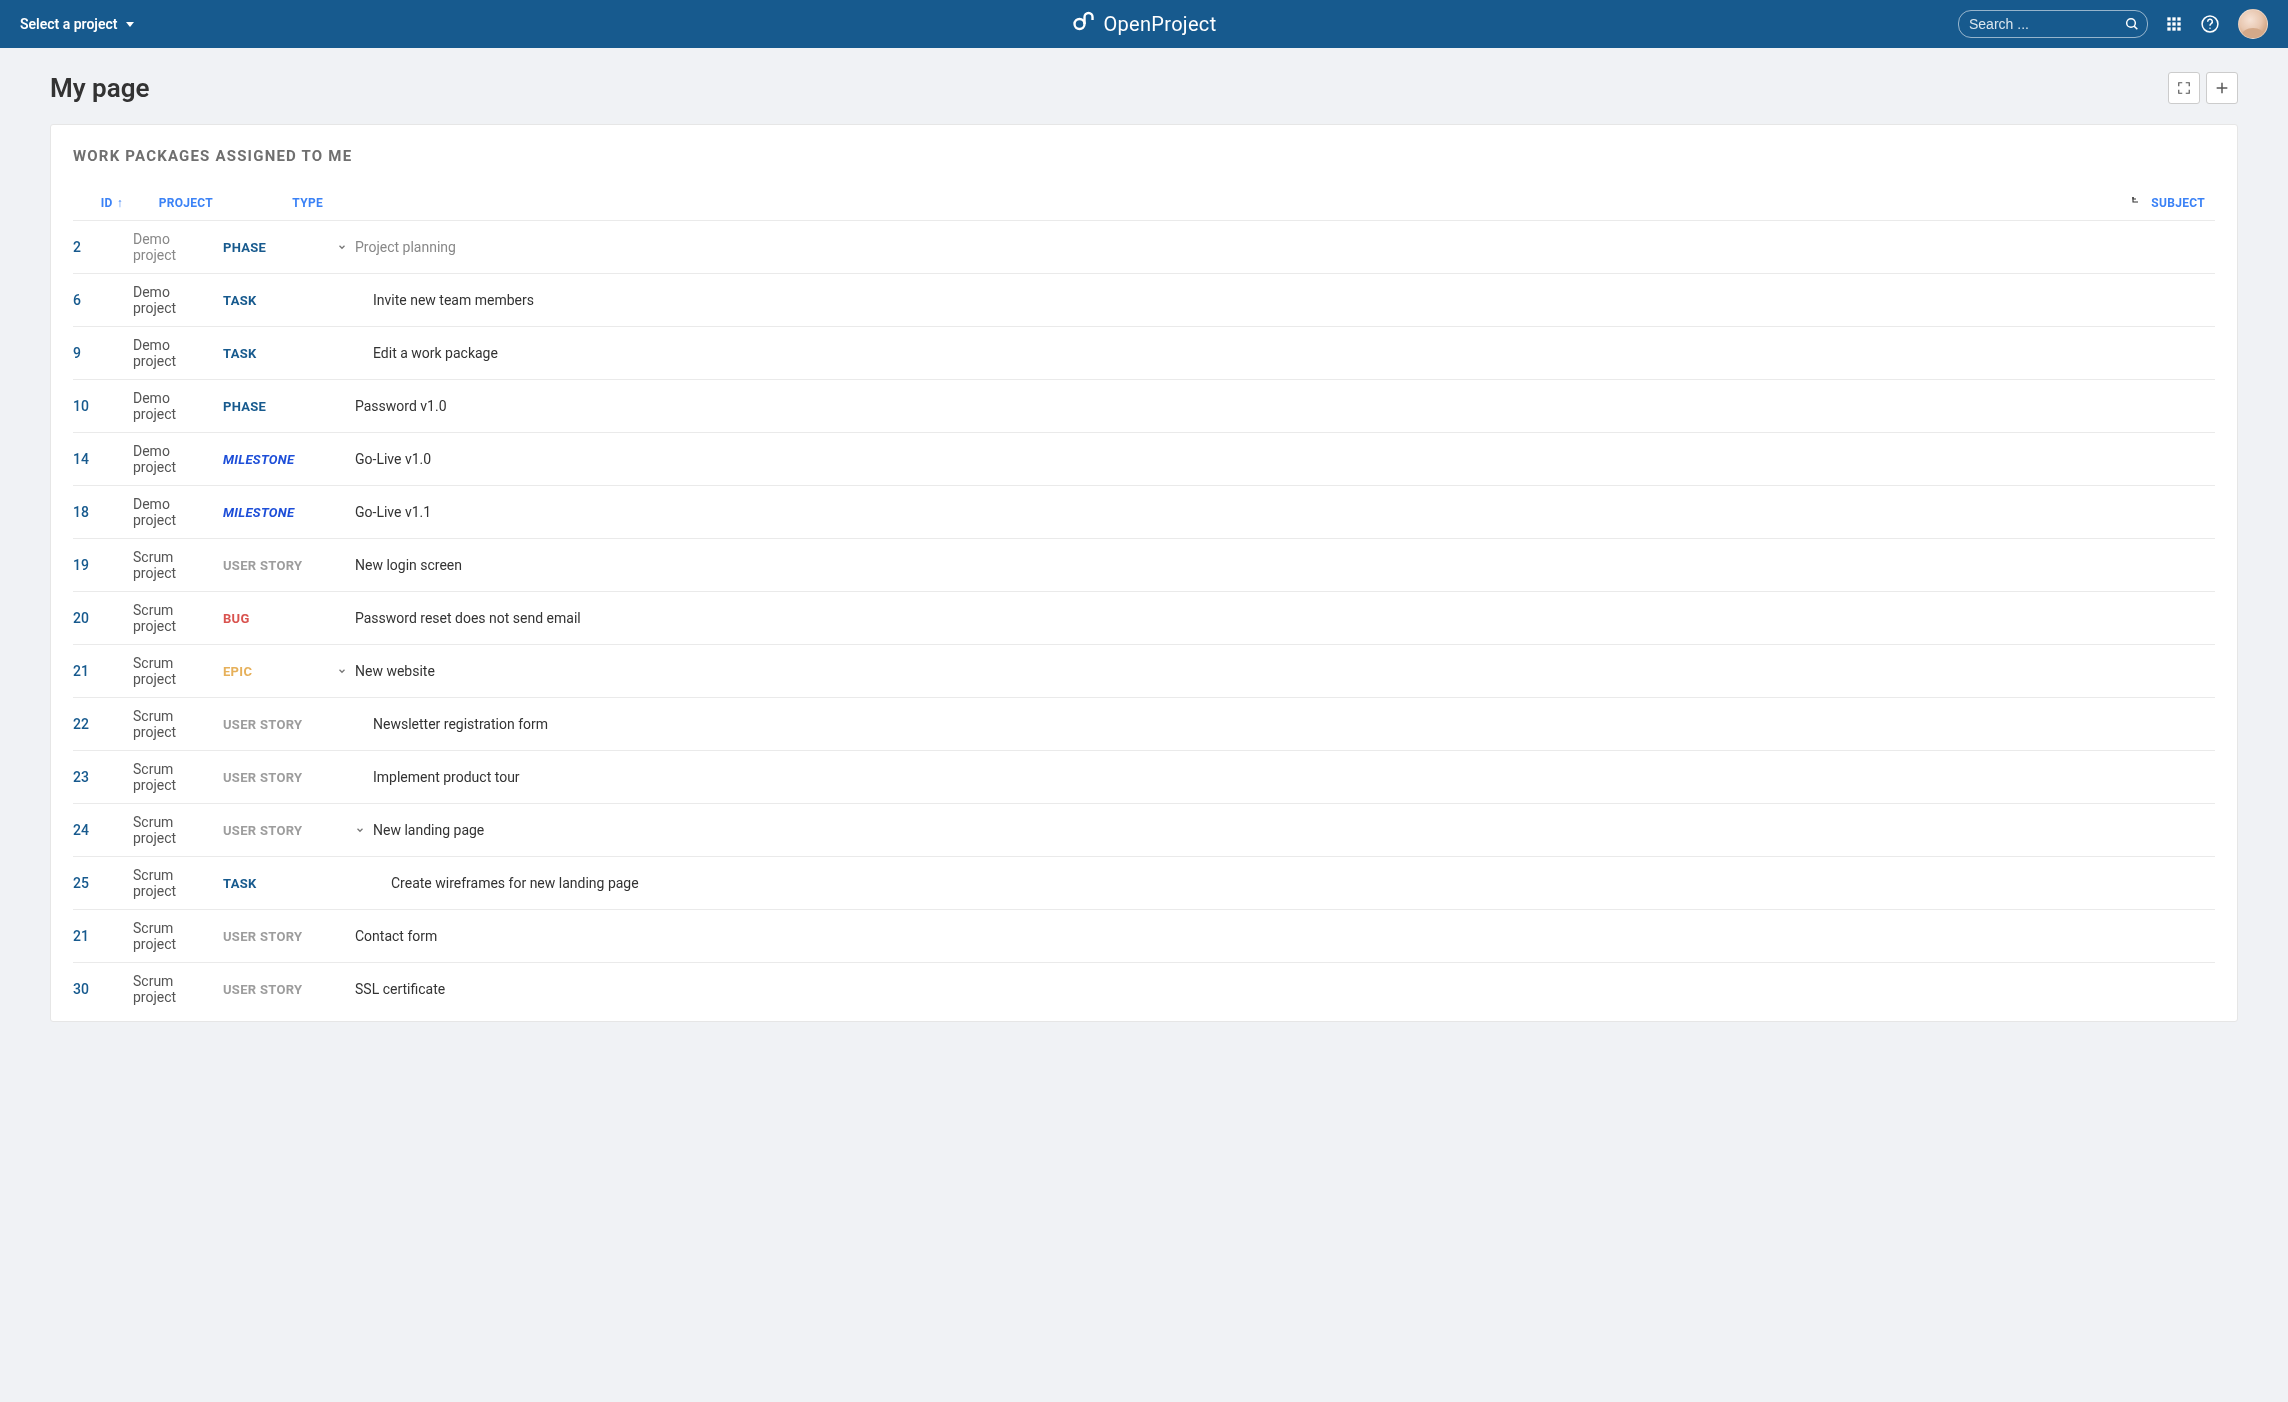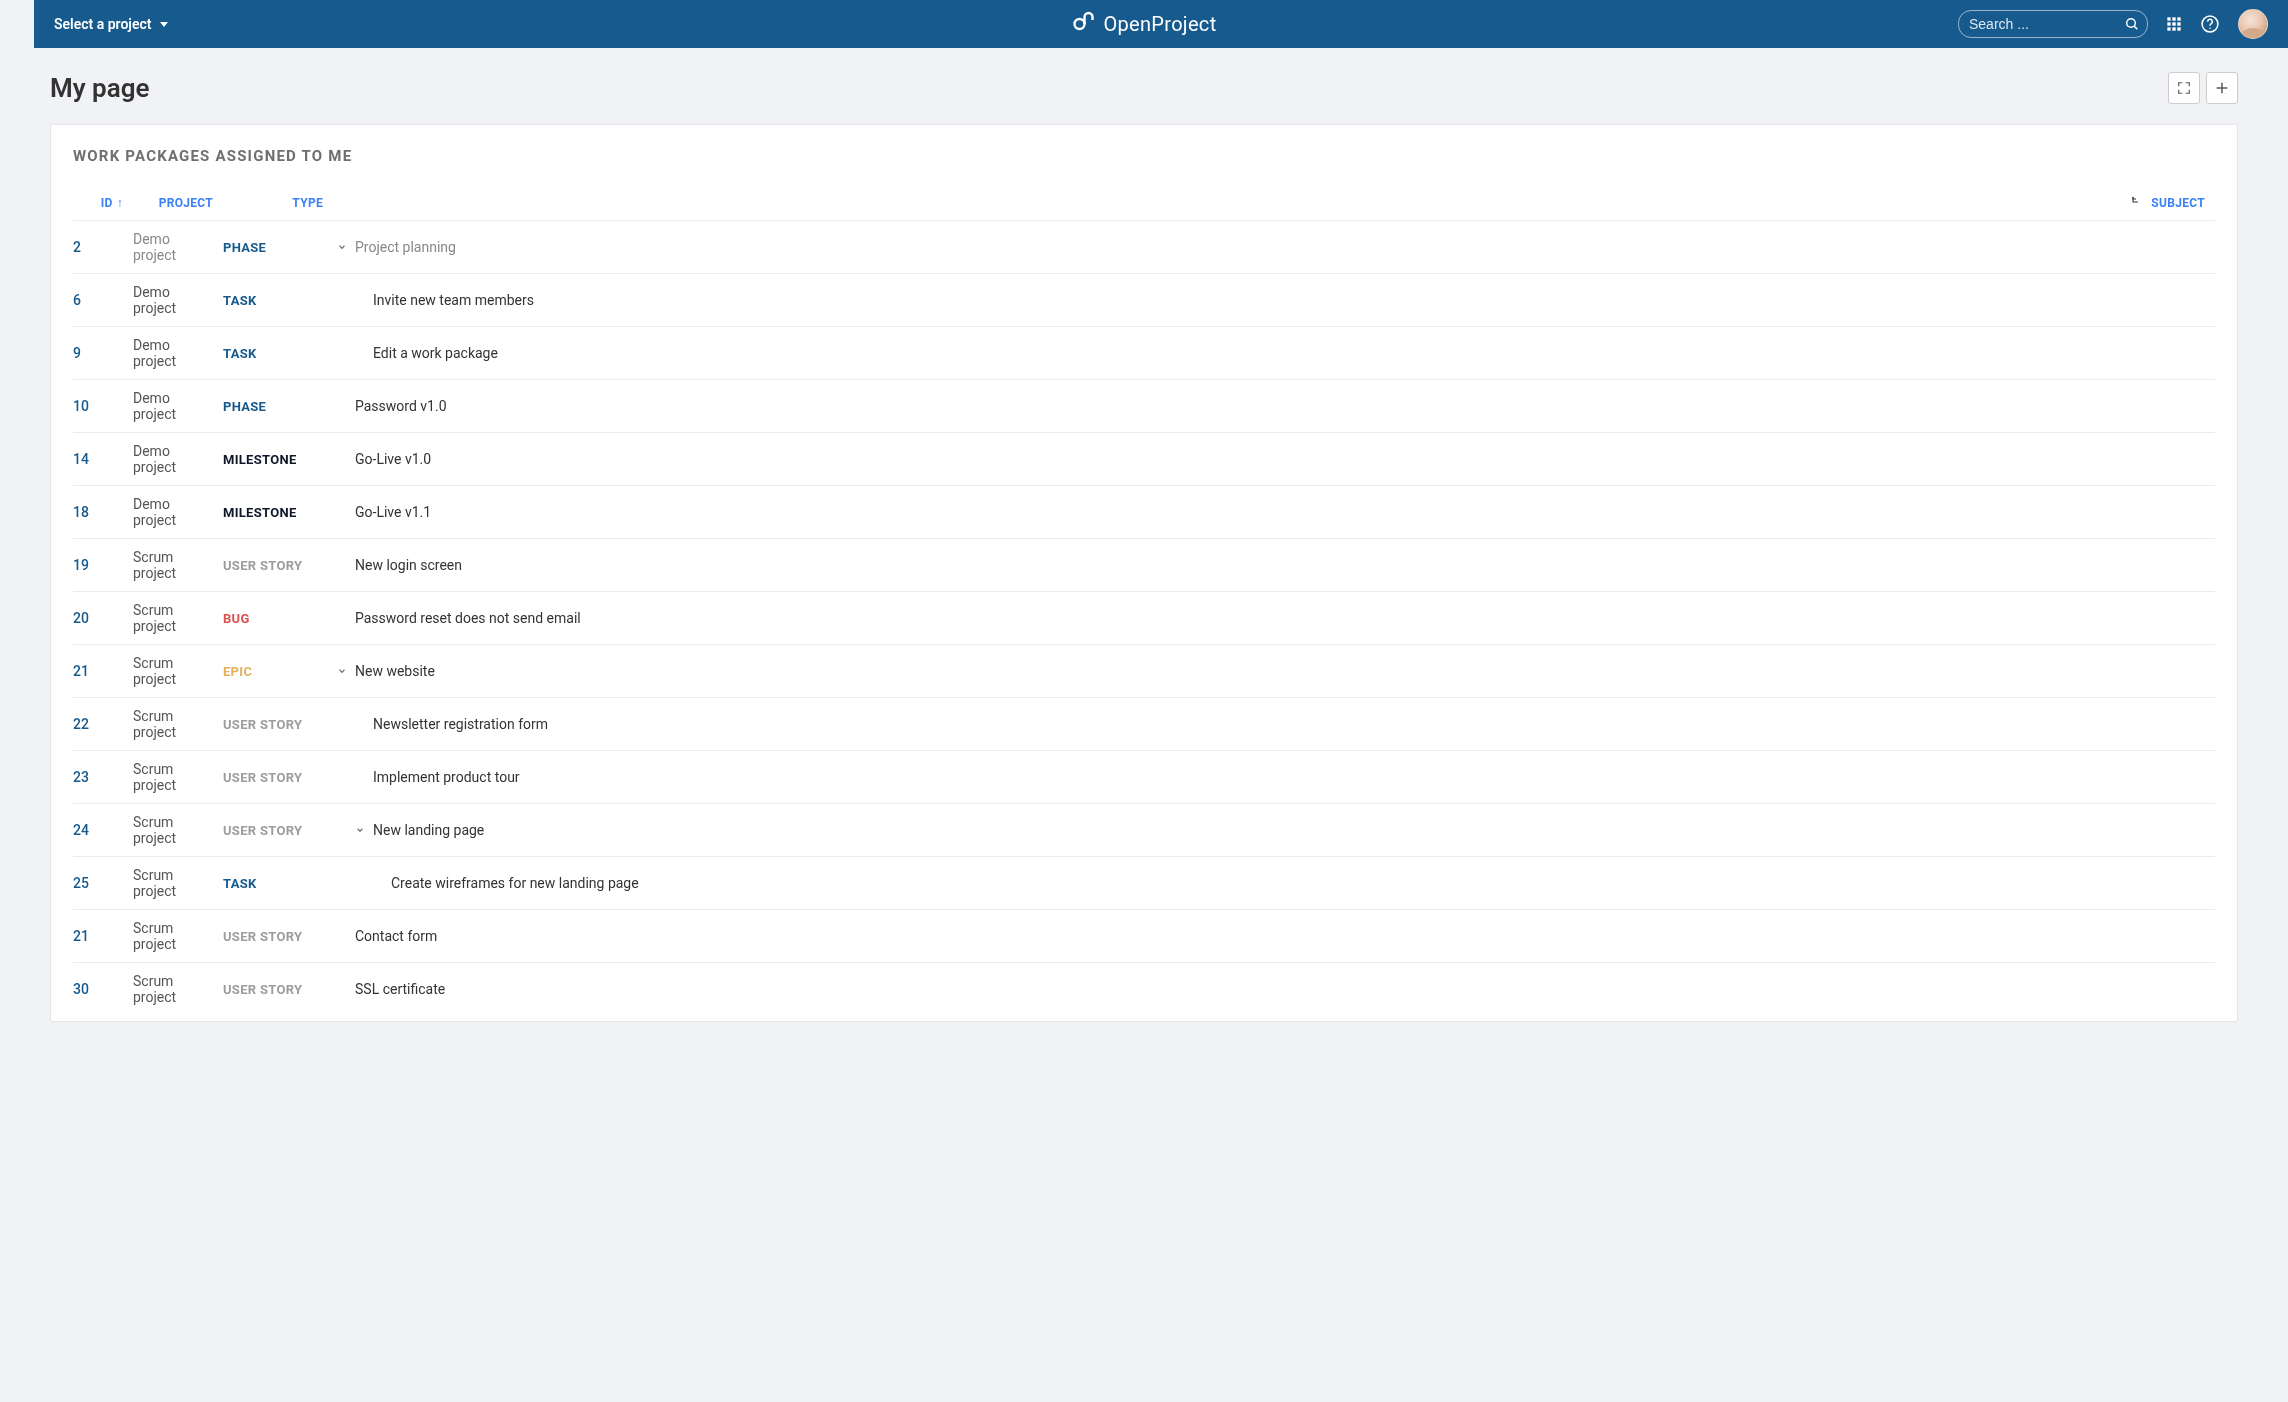--- a/index.html
+++ b/index.html
@@ -5,21 +5,20 @@
   * { box-sizing: border-box; margin: 0; padding: 0; }
   html, body { width: 100%; height: 100%; font-family: -apple-system, BlinkMacSystemFont, "Segoe UI", Roboto, "Helvetica Neue", Arial, sans-serif; background: #f0f2f5; color: #333; }
   
   .topbar {
     background: #175a8e;
     height: 48px;
     display: flex;
     align-items: center;
     padding: 0 20px;
     color: #fff;
-    margin-left: 34px;
   }
   .project-select {
     display: flex;
     align-items: center;
     gap: 8px;
     font-size: 14px;
     font-weight: 600;
     cursor: pointer;
   }
   .caret-down {
@@ -168,21 +167,21 @@
   .col-project { width: 90px; }
   .col-type { width: 110px; }
   .col-subject { }
   
   .id-link { color: #175a8e; font-weight: 500; cursor: pointer; }
   .project-text { color: #555; }
   .project-muted { color: #888; }
   .type-badge { font-weight: 700; font-size: 13px; text-transform: uppercase; letter-spacing: 0.3px; }
   .type-PHASE { color: #175a8e; }
   .type-TASK { color: #175a8e; }
-  .type-MILESTONE { color: #0f172a; }
+  .type-MILESTONE { color: #1d4ed8; font-style: italic; }
   .type-USERSTORY { color: #9d9d9d; }
   .type-BUG { color: #d9534f; }
   .type-EPIC { color: #e6b05a; }
   
   .subject-cell { display: flex; align-items: center; }
   .subject-toggle {
     width: 18px;
     display: inline-flex;
     justify-content: center;
     color: #888;

